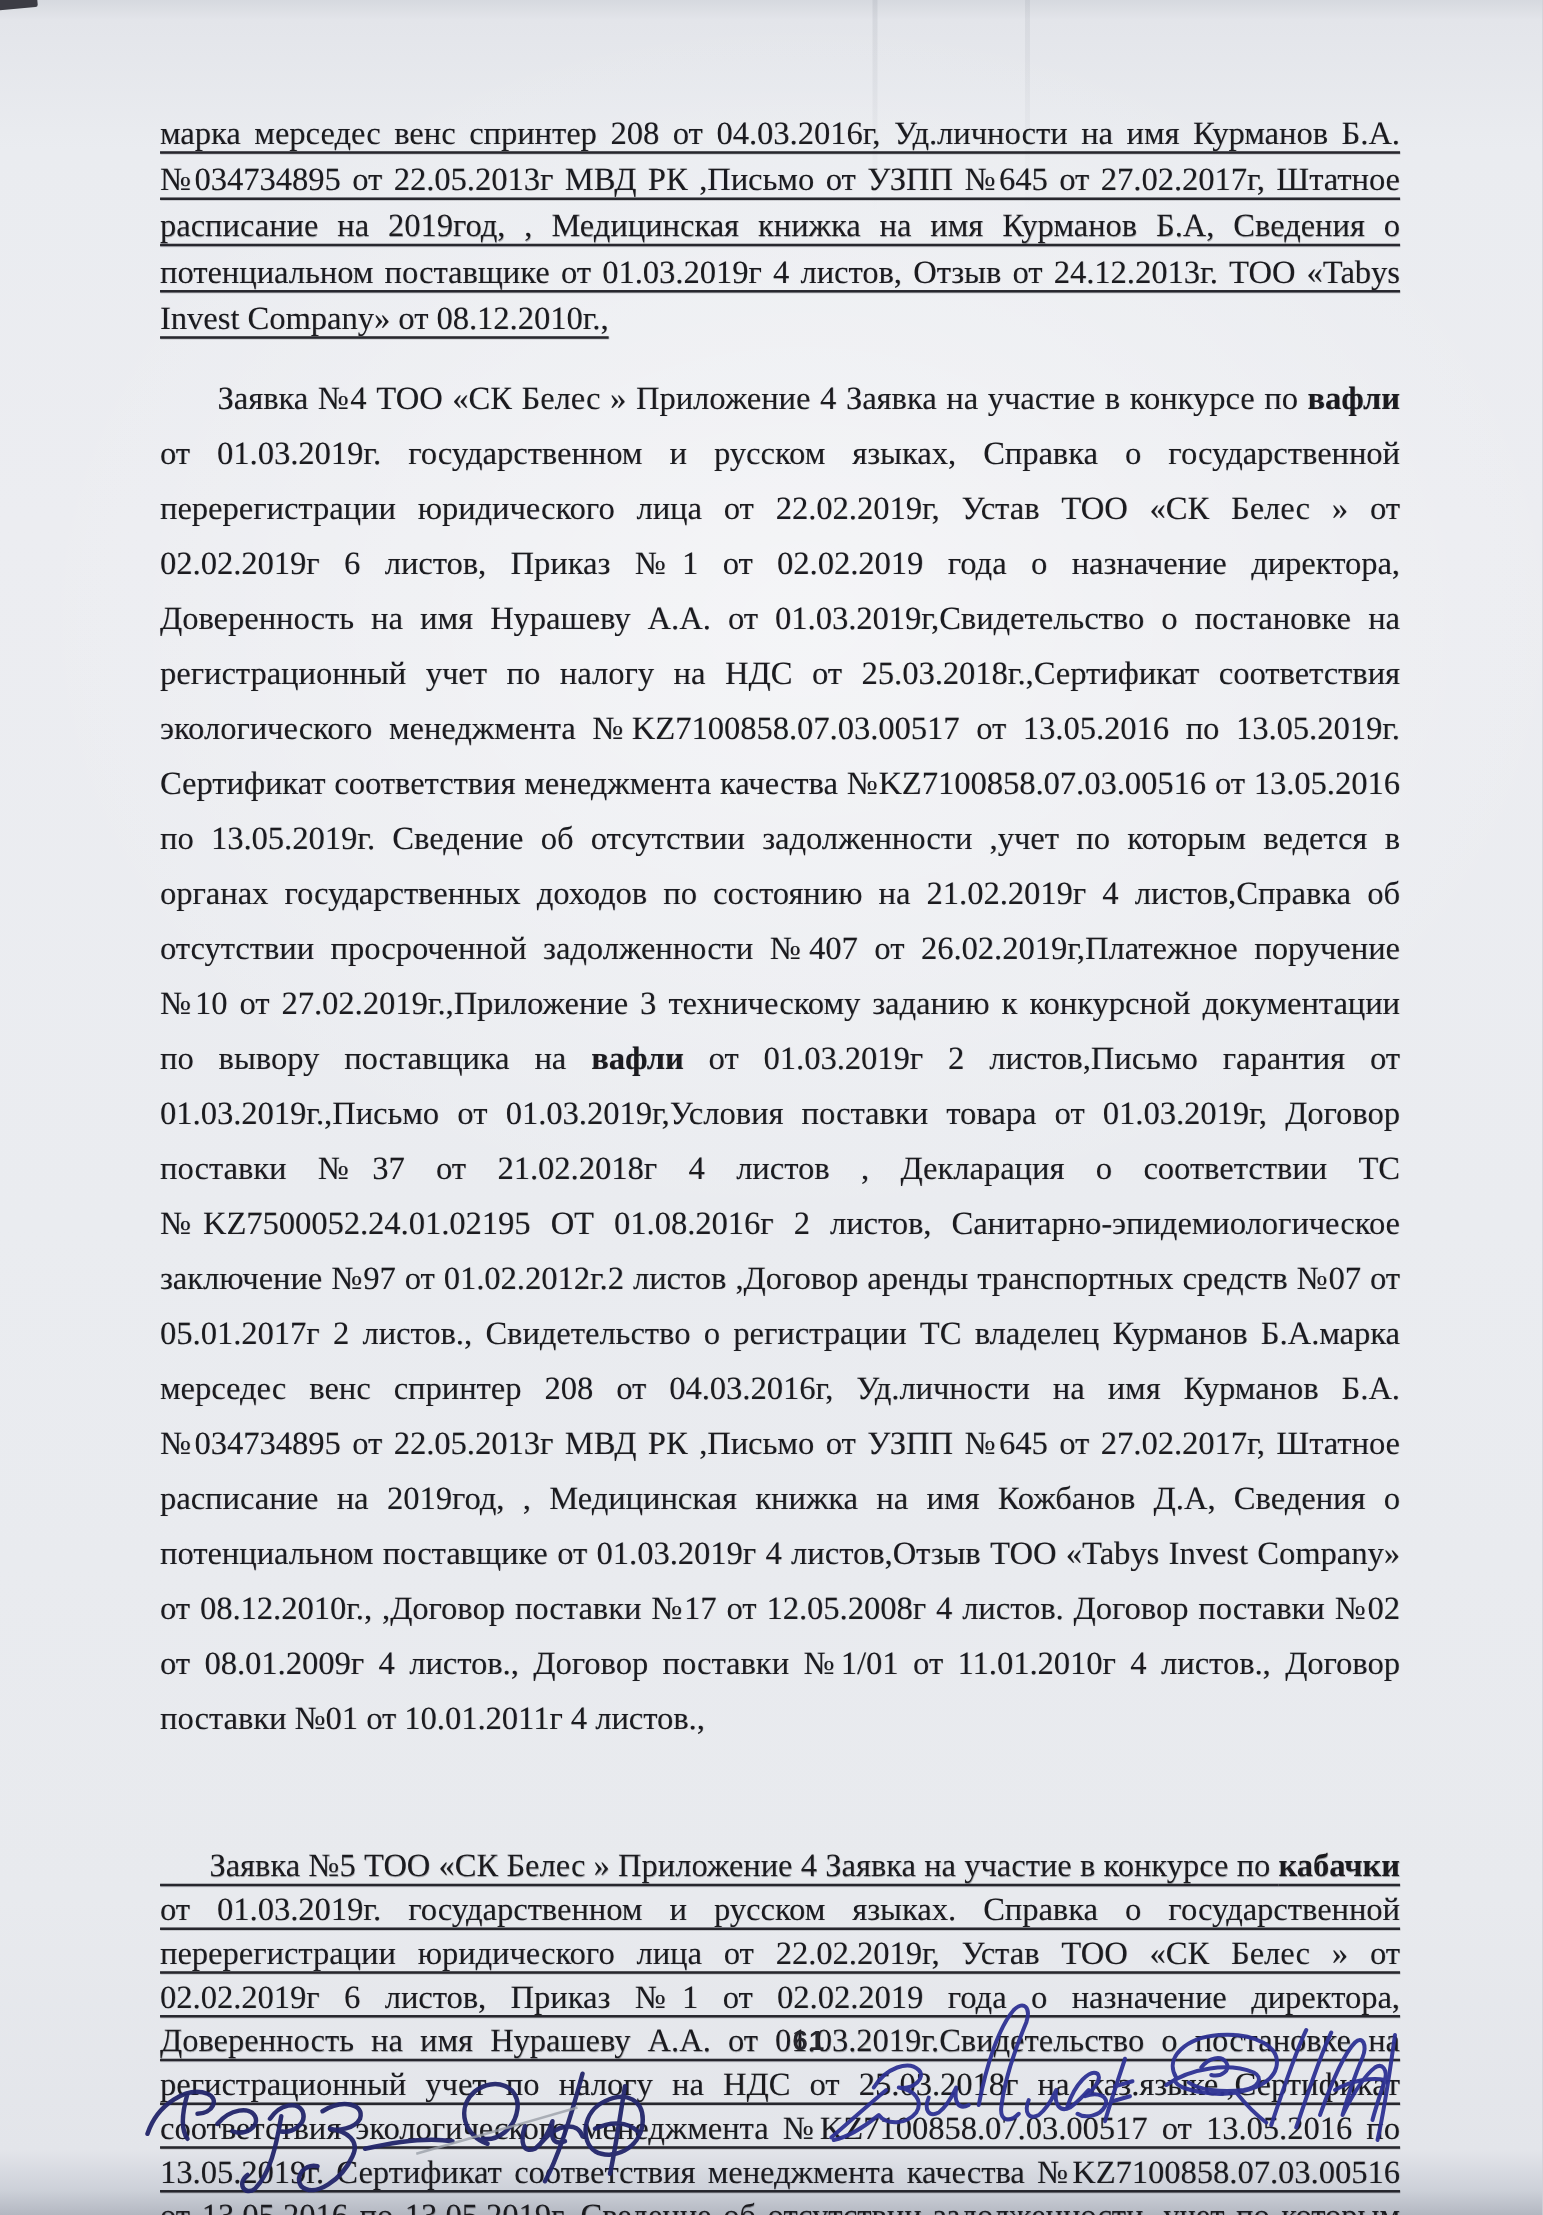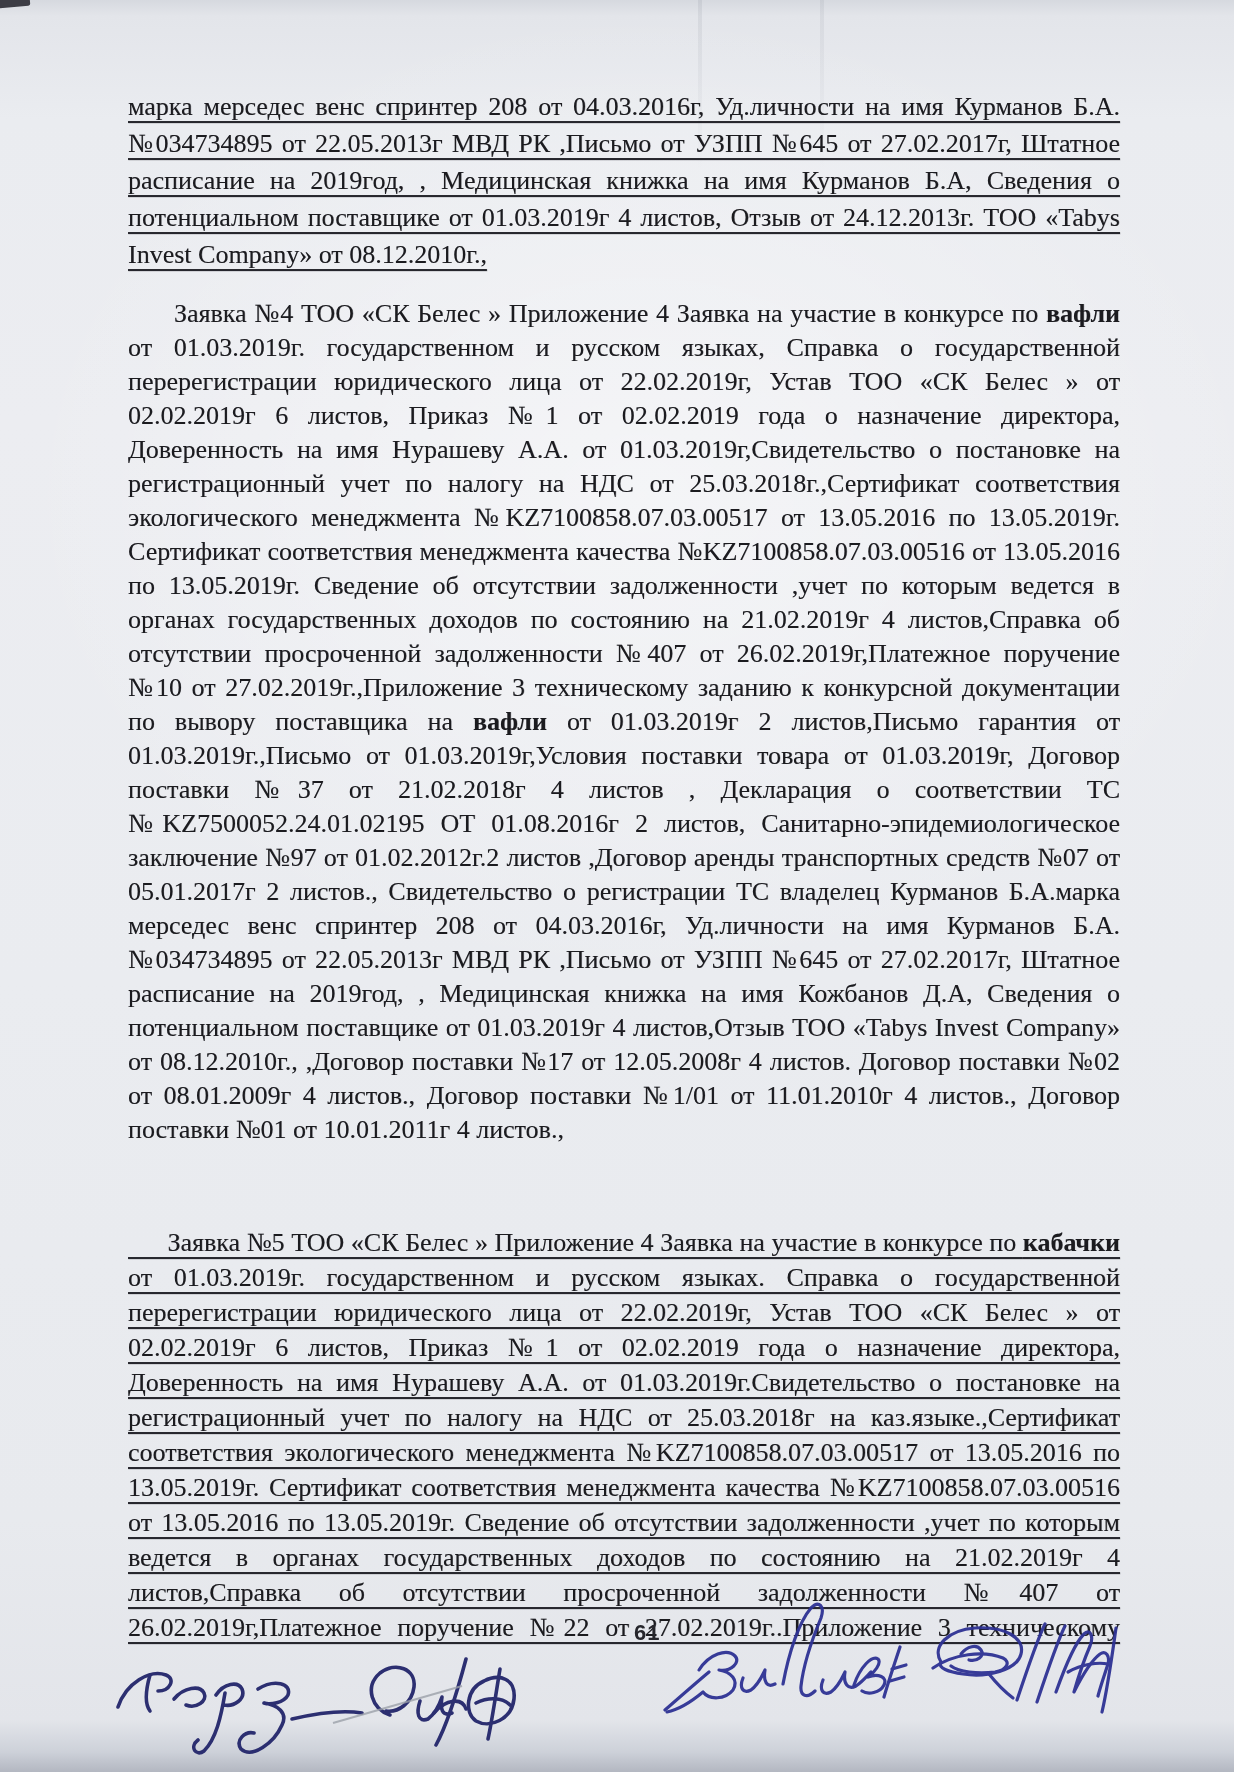--- a/index.html
+++ b/index.html
@@ -21,21 +21,21 @@
     hyphens:none;
   }
   .para .bold{font-weight:bold;}
   .underlined{
     text-decoration:underline;
     text-decoration-thickness:2.1px;
     text-underline-offset:6px;
     text-decoration-color:rgba(22,22,28,0.88);
   }
   .p1{line-height:37px;margin-bottom:24px;}
-  .p2{line-height:34px;text-indent:46px;margin-bottom:78px;}
+  .p2{line-height:44px;text-indent:46px;margin-bottom:78px;}
   .p3{line-height:35px;text-align-last:justify;}
   .page-number{
     position:absolute;left:634px;top:1620px;
     font-family:"Liberation Sans", sans-serif;font-size:22px;font-weight:bold;
     color:#26262c;letter-spacing:1px;
   }
   .signatures{position:absolute;left:0;top:1552px;width:1234px;height:220px;}
   .sig{fill:none;stroke-linecap:round;stroke-linejoin:round;}
   .sig-left{stroke:#23266b;stroke-width:3.6;opacity:0.95;}
   .sig-right{stroke:#2e3294;stroke-width:3.2;opacity:0.95;}

